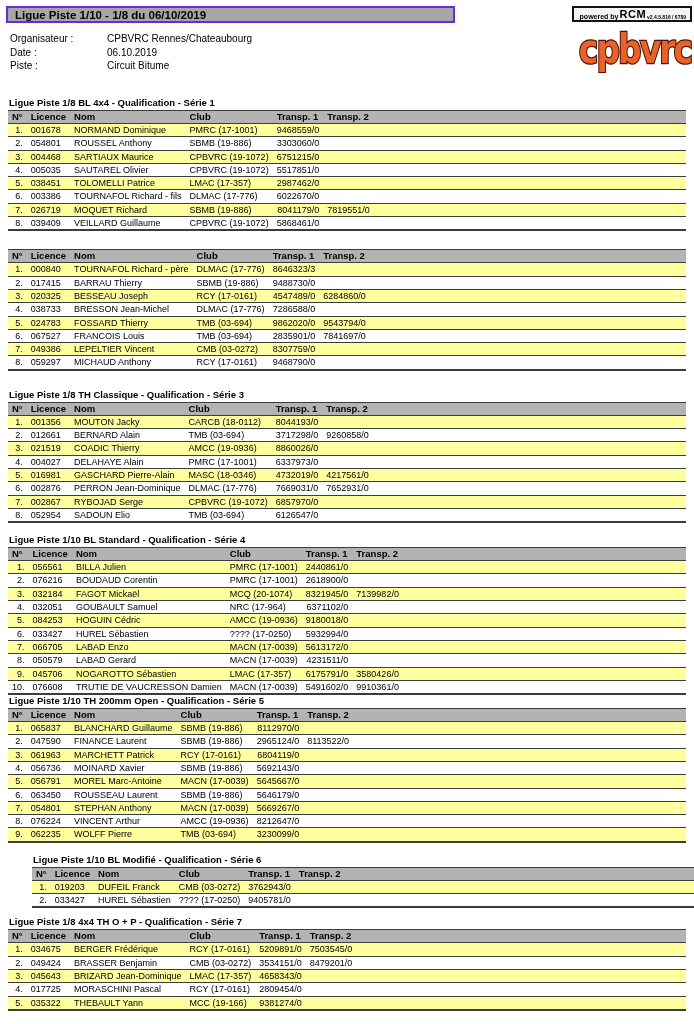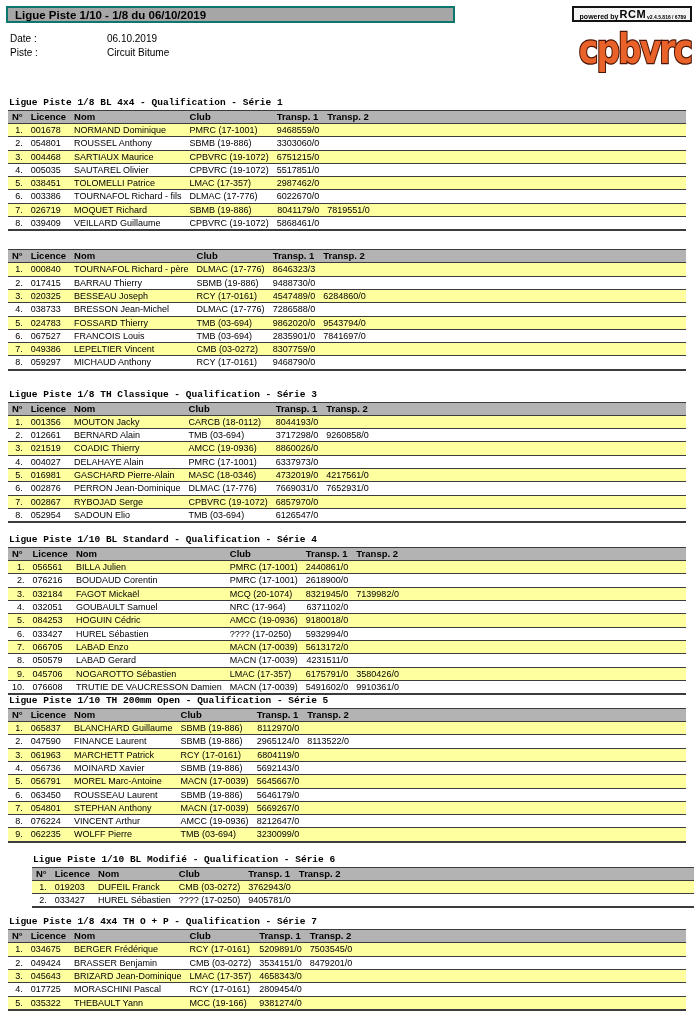--- a/index.html
+++ b/index.html
@@ -7,21 +7,21 @@
     width:694px; height:1024px;
     font-family:"Liberation Sans", sans-serif;
     color:#000; position:relative; overflow:hidden;
     -webkit-font-smoothing:antialiased;
   }
   .page { position:relative; width:694px; height:1024px; }
 
   
   .topbar {
     position:absolute; left:6px; top:6px; width:449px; height:17px;
-    background:#a6a6a6; border:2px solid #0f766e; box-sizing:border-box;
+    background:#a6a6a6; border:2px solid #6d28d9; box-sizing:border-box;
     display:flex; align-items:center;
   }
   .topbar-title { font-weight:bold; font-size:11.5px; padding-left:7px; white-space:nowrap; }
 
   .powered {
     position:absolute; right:2px; top:6px; height:16px;
     background:#f4f4f4; border:2px solid #141414; box-sizing:border-box;
     display:flex; align-items:flex-end; padding:12px 4px 0 6px; gap:1px;
   }
   .powered-prefix { font-size:7px; font-weight:bold; }
@@ -47,21 +47,21 @@
   
   #series-container { position:absolute; left:8px; top:97px; width:680px; }
   #series-container section:nth-child(1){ margin-top:0; }
   #series-container section:nth-child(2){ margin-top:18px; }
   #series-container section:nth-child(3){ margin-top:18px; }
   #series-container section:nth-child(4){ margin-top:11px; }
   #series-container section:nth-child(5){ }
   #series-container section:nth-child(6){ margin-top:11px;padding-left:24px; }
   #series-container section:nth-child(7){ margin-top:8px; }
 
-  .series-title { font-size:9.5px; font-weight:bold; margin:0 0 2px 1px; line-height:11px; white-space:nowrap;font-family:Liberation Mono, monospace; }
+  .series-title { font-size:9.5px; font-weight:bold; margin:0 0 2px 1px; line-height:11px; white-space:nowrap; }
 
   table.grid {
     width:678px; border-collapse:collapse; table-layout:auto;
     font-size:9px; border-top:1px solid #3c3c3c; border-bottom:2px solid #3c3c3c;
   }
   table.grid th {
     background:#b3b3b3; text-align:left; font-size:9.5px; font-weight:bold;
     height:12px; line-height:12px; padding:0 4px;
     border-bottom:1px solid #3c3c3c; white-space:nowrap;
   }
@@ -88,20 +88,24 @@
     <span class="topbar-title">Ligue Piste 1/10 - 1/8 du 06/10/2019</span>
   </div>
 
   <div class="powered">
     <span class="powered-prefix">powered by</span>
     <span class="powered-brand">RCM</span>
     <span class="powered-ver">v2.4.5.816 / 6789</span>
   </div>
 
   <div class="info">
+    <div class="info-row">
+      <span class="info-label">Organisateur :</span>
+      <span class="info-value">CPBVRC Rennes/Chateaubourg</span>
+    </div>
     <div class="info-row">
       <span class="info-label">Date :</span>
       <span class="info-value">06.10.2019</span>
     </div>
     <div class="info-row">
       <span class="info-label">Piste :</span>
       <span class="info-value">Circuit Bitume</span>
     </div>
   </div>
 

